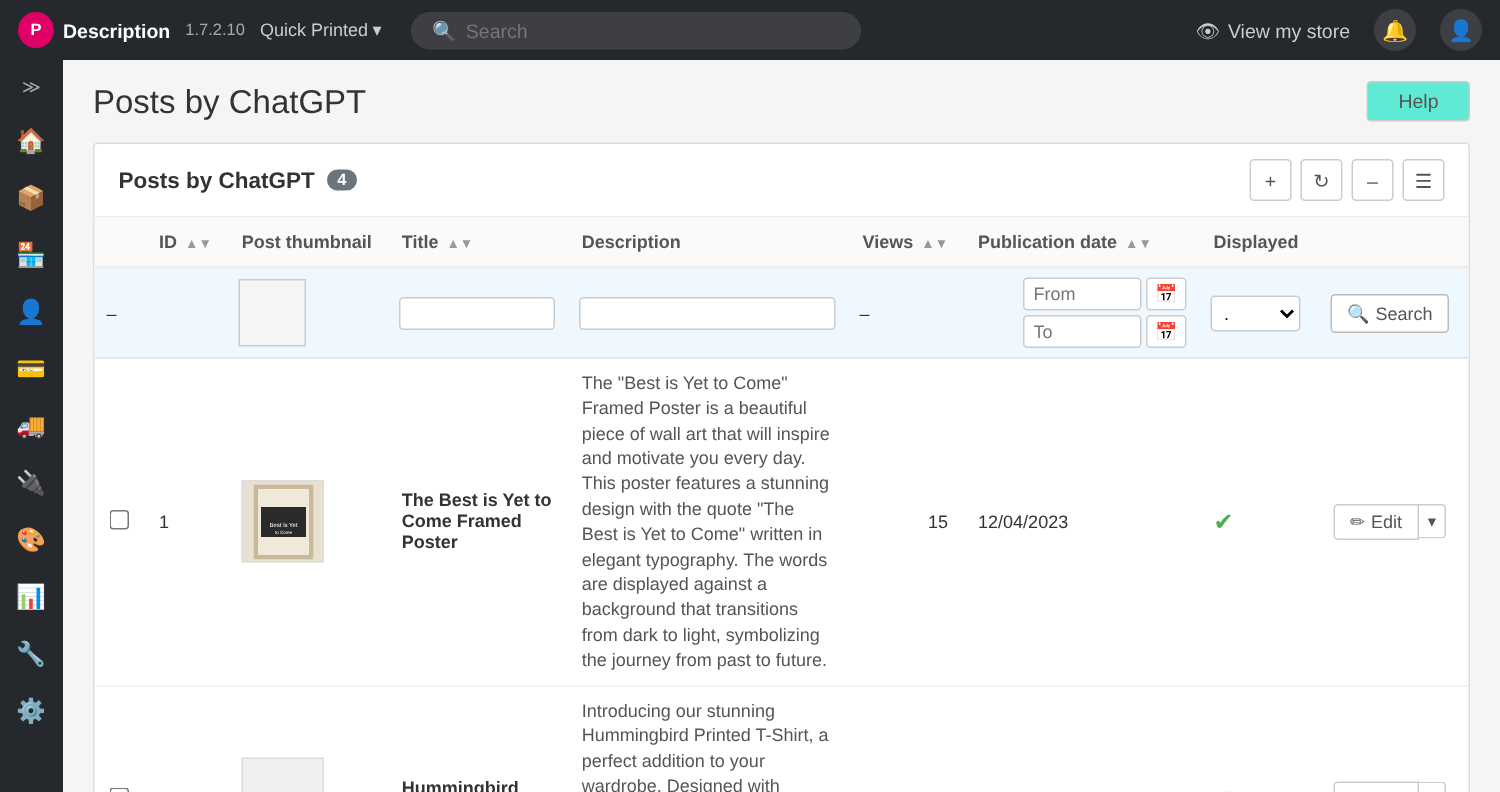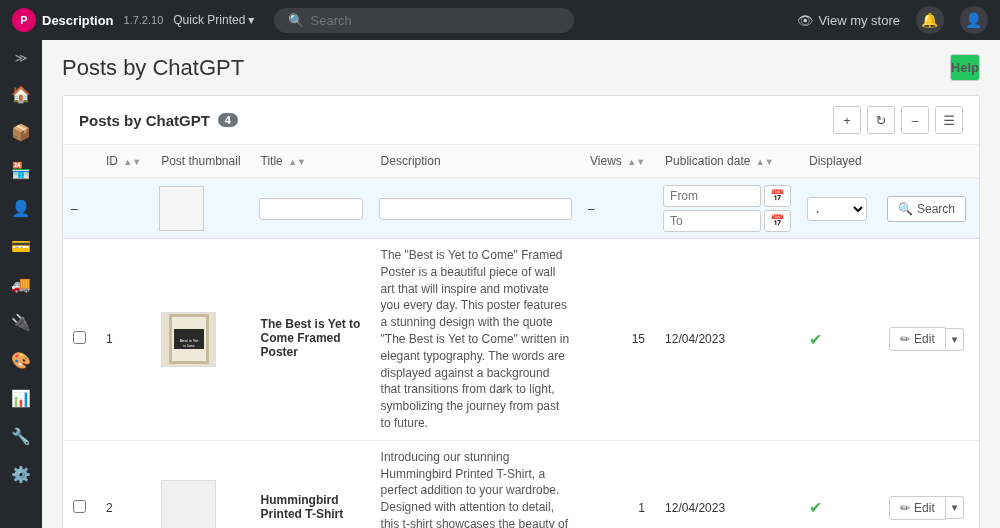--- a/index.html
+++ b/index.html
@@ -74,22 +74,22 @@
     .breadcrumb span { color: #666; }
 
     
     .page-title-row {
       display: flex; align-items: center; justify-content: space-between; margin-bottom: 14px;
     }
     .page-title {
       font-size: 22px; font-weight: 300; color: #333;
     }
     .help-btn {
-      border: 1px solid #ccc; background: #22c55e; padding: 5px 0;
-      border-radius: 3px; cursor: pointer; font-size: 13px; color: #555; font-weight: bold;
+      border: 1px solid #ccc; background: #5eead4; padding: 5px 20px;
+      border-radius: 3px; cursor: pointer; font-size: 13px; color: #555;
     }
 
     
     .card {
       background: #fff; border: 1px solid #ddd; border-radius: 3px;
     }
     .card-header {
       padding: 10px 16px; border-bottom: 1px solid #eee;
       display: flex; align-items: center; justify-content: space-between;
     }
@@ -110,35 +110,35 @@
 
     
     .table-wrap { overflow-x: auto; }
     table {
       width: 100%; border-collapse: collapse;
     }
     thead tr {
       background: #fafafa; border-bottom: 2px solid #eee;
     }
     thead th {
-      padding: 9px 10px; text-align: left; font-weight: 400; font-size: 12px; color: #555;
+      padding: 9px 10px; text-align: left; font-weight: 700; font-size: 12px; color: #555;
       white-space: nowrap;
     }
     thead th .sort-arrows { font-size: 9px; color: #999; margin-left: 2px; }
     
     .filter-row td {
       padding: 6px 8px; background: #f0f8ff; border-bottom: 1px solid #dde;
     }
     .filter-row input[type=text] {
       border: 1px solid #ccc; border-radius: 3px; padding: 3px 6px;
       font-size: 12px; width: 100%; outline: none;
     }
     .filter-date-group { display: flex; flex-direction: column; gap: 3px; }
     .filter-date-row { display: flex; align-items: center; gap: 3px; }
-    .filter-date-row input[type=text] { width: 98px; }
+    .filter-date-row input[type=text] { width: 79px; margin-left: 32px; }
     .filter-date-row .cal-icon {
       border: 1px solid #ccc; background: #fff; border-radius: 3px;
       padding: 3px 5px; cursor: pointer; font-size: 12px;
     }
     .search-btn {
       border: 1px solid #bbb; background: #fff; border-radius: 3px;
       padding: 5px 10px; cursor: pointer; font-size: 12px; color: #555;
       display: flex; align-items: center; gap: 4px; white-space: nowrap;
     }
     tbody tr { border-bottom: 1px solid #eee; }

